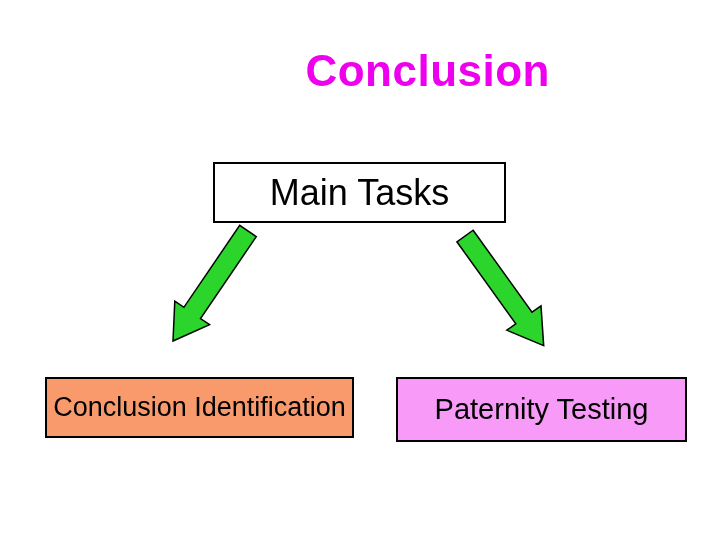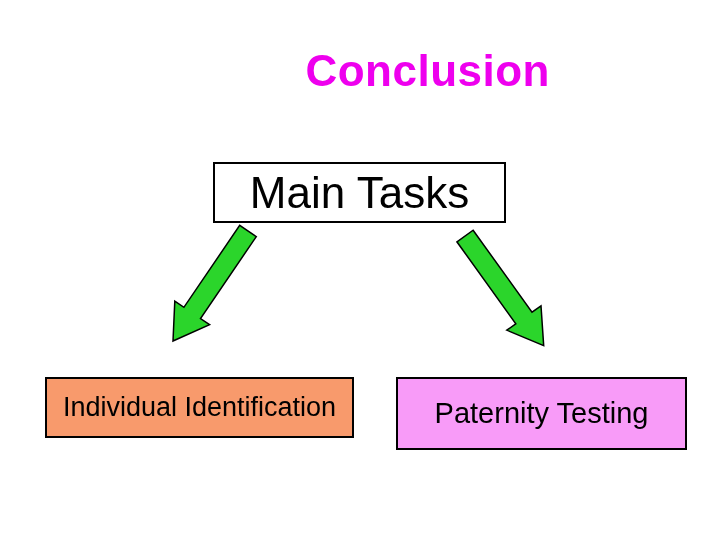--- a/index.html
+++ b/index.html
@@ -36,35 +36,35 @@
     color: #000000;
     text-align: center;
     white-space: nowrap;
   }
   .main-tasks-box {
     left: 213px;
     top: 162px;
     width: 293px;
     height: 61px;
     background: #ffffff;
-    font-size: 44px;
+    font-size: 36px;
   }
   .left-task-box {
     left: 45px;
     top: 377px;
     width: 309px;
     height: 61px;
     background: #f89a6c;
     font-size: 27px;
   }
   .right-task-box {
     left: 396px;
     top: 377px;
     width: 291px;
-    height: 73px;
+    height: 65px;
     background: #f89bf8;
     font-size: 29px;
   }
   .arrow-layer {
     position: absolute;
     left: 0;
     top: 0;
     width: 720px;
     height: 540px;
     pointer-events: none;
@@ -80,20 +80,20 @@
   <div class="box main-tasks-box">
     <span>Main Tasks</span>
   </div>
 
   <svg class="arrow-layer" viewBox="0 0 720 540">
     <polygon points="256.3,236.6 200.5,318.5 209.6,324.7 173,341 174.8,301.1 183.9,307.3 239.7,225.4" stroke="#000000" stroke-width="1.5" stroke-linejoin="miter" fill="#2BD52B"></polygon>
     <polygon points="473.1,230.2 532.0,312.2 541.0,305.8 543.7,345.6 506.8,330.2 515.8,323.8 456.9,241.8" stroke="#000000" stroke-width="1.5" stroke-linejoin="miter" fill="#2BD52B"></polygon>
   </svg>
 
   <div class="box left-task-box">
-    <span>Individual Identification</span>
+    <span>Conclusion Identification</span>
   </div>
 
   <div class="box right-task-box">
     <span>Paternity Testing</span>
   </div>
 
 </div>
 
 </body></html>

